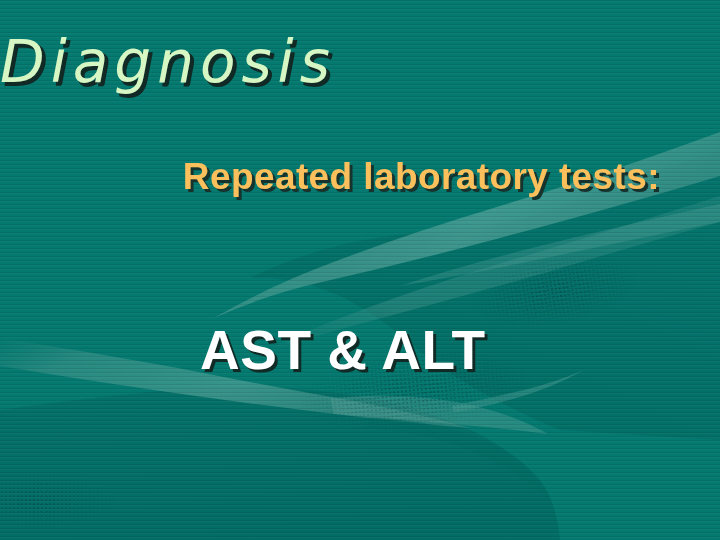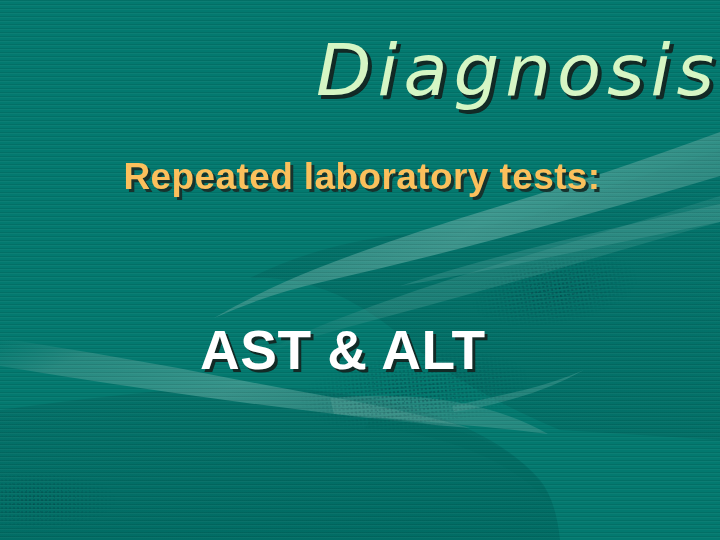--- a/index.html
+++ b/index.html
@@ -75,38 +75,38 @@
     opacity: 0.75;
   }
 
   
   .txt { position: absolute; white-space: nowrap; }
 
   #title {
     left: 0;
     right: 0;
     top: 28px;
-    text-align: right;
+    text-align: left;
     font-family: "DejaVu Sans", sans-serif;
-    font-size: 72px;
+    font-size: 58px;
     font-weight: 400;
     font-style: italic;
     letter-spacing: 6px;
     color: #D6F6C4;
     text-shadow:
        3px 3px 0 #122A26,
        3px 4px 0 #122A26,
        4px 3px 0 #122A26;
   }
 
   #subtitle {
     left: 64px;
     top: 156px;
     width: 596px;
-    text-align: center;
+    text-align: right;
     font-size: 37px;
     font-weight: bold;
     letter-spacing: 0.4px;
     color: #FBC05C;
     text-shadow: 3px 3px 0 #16332E;
   }
   #subtitle-2 {
     left: 64px;
     top: 204px;
     width: 596px;

